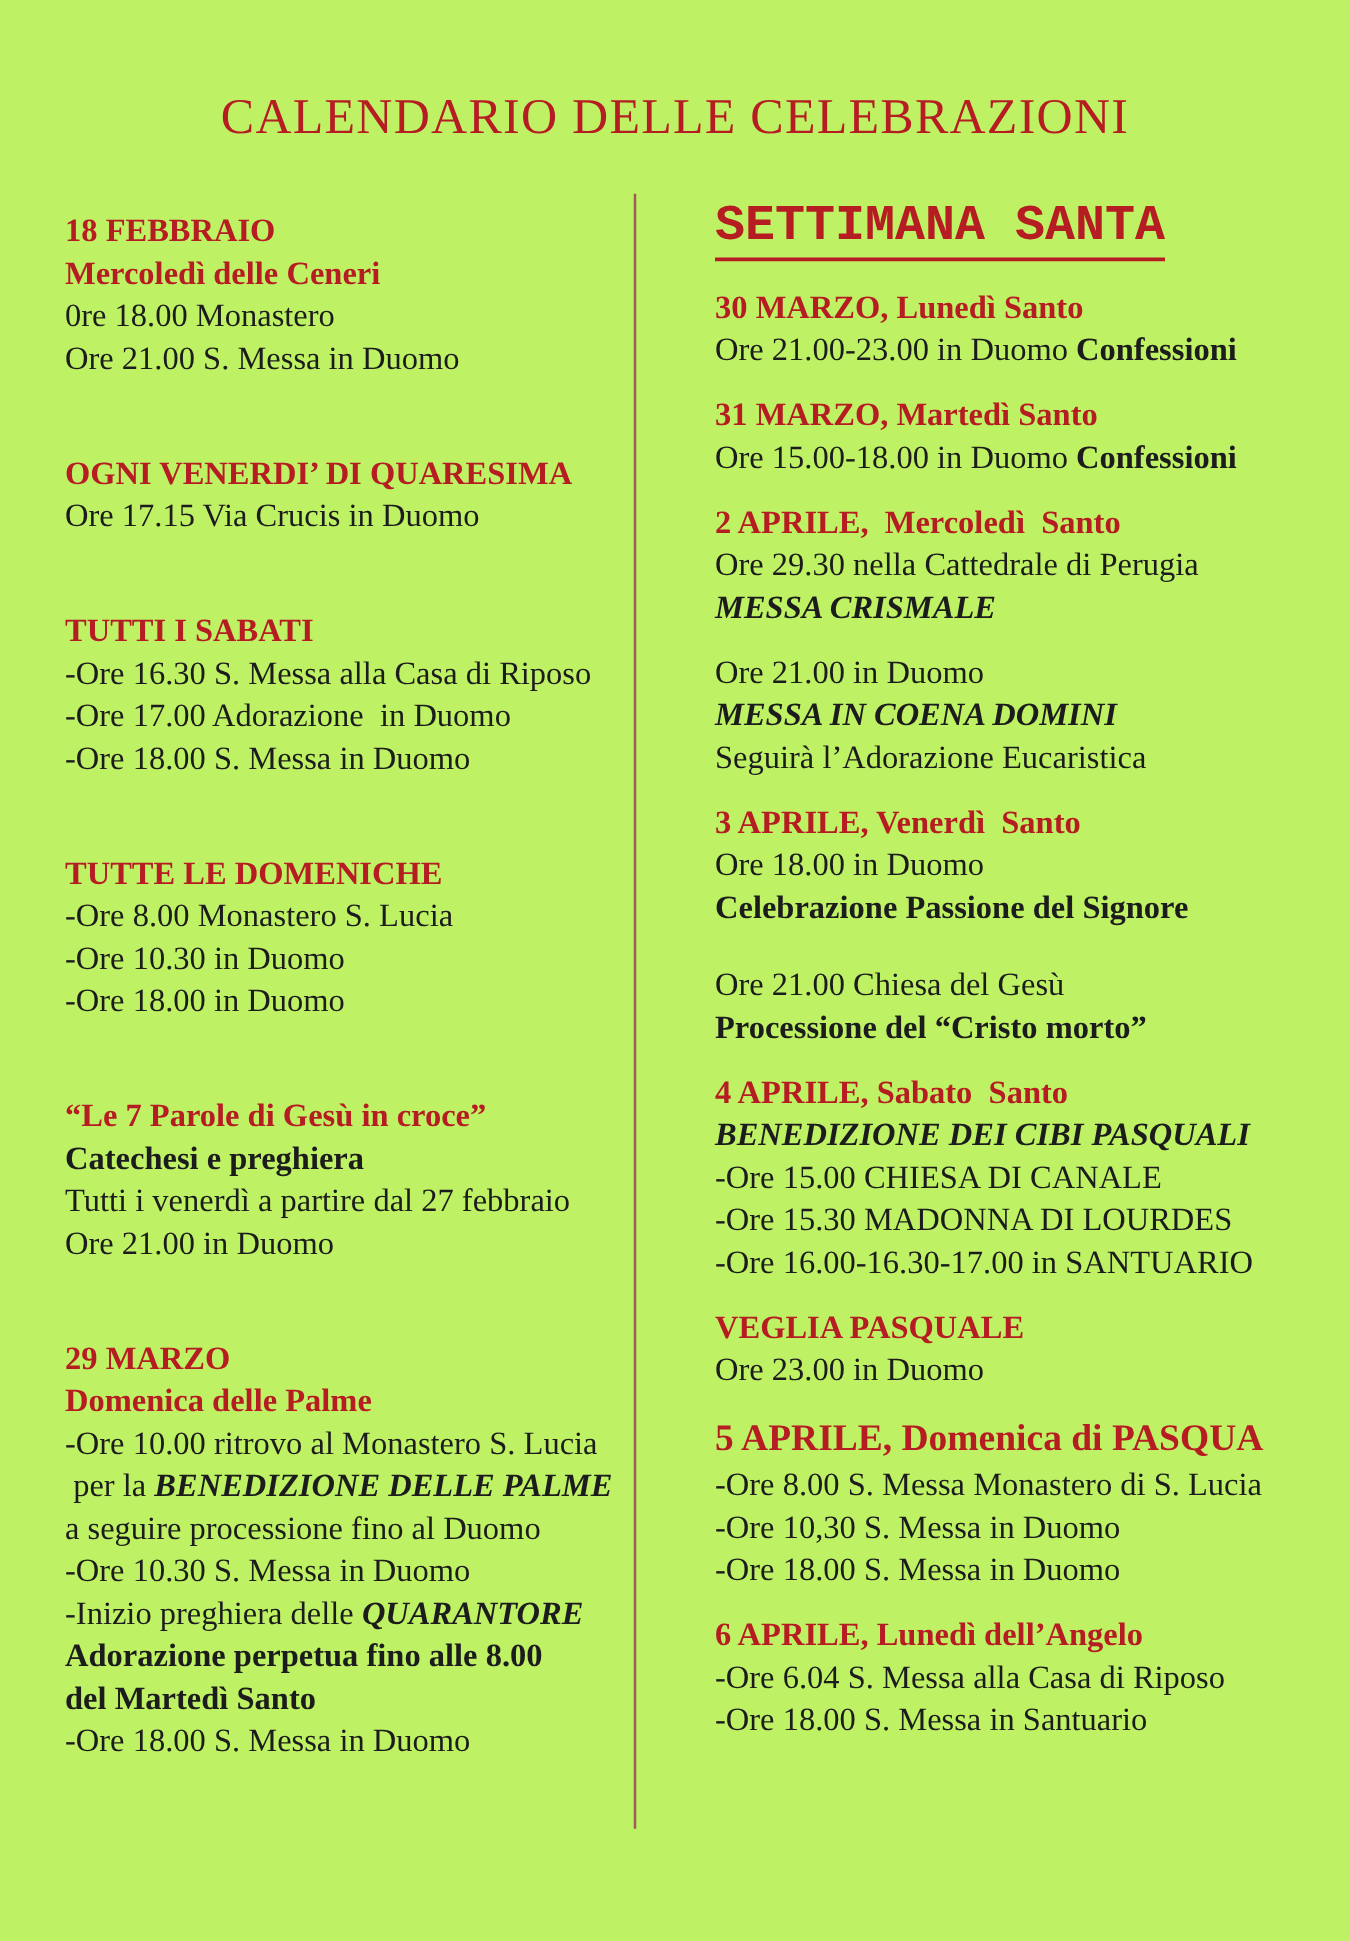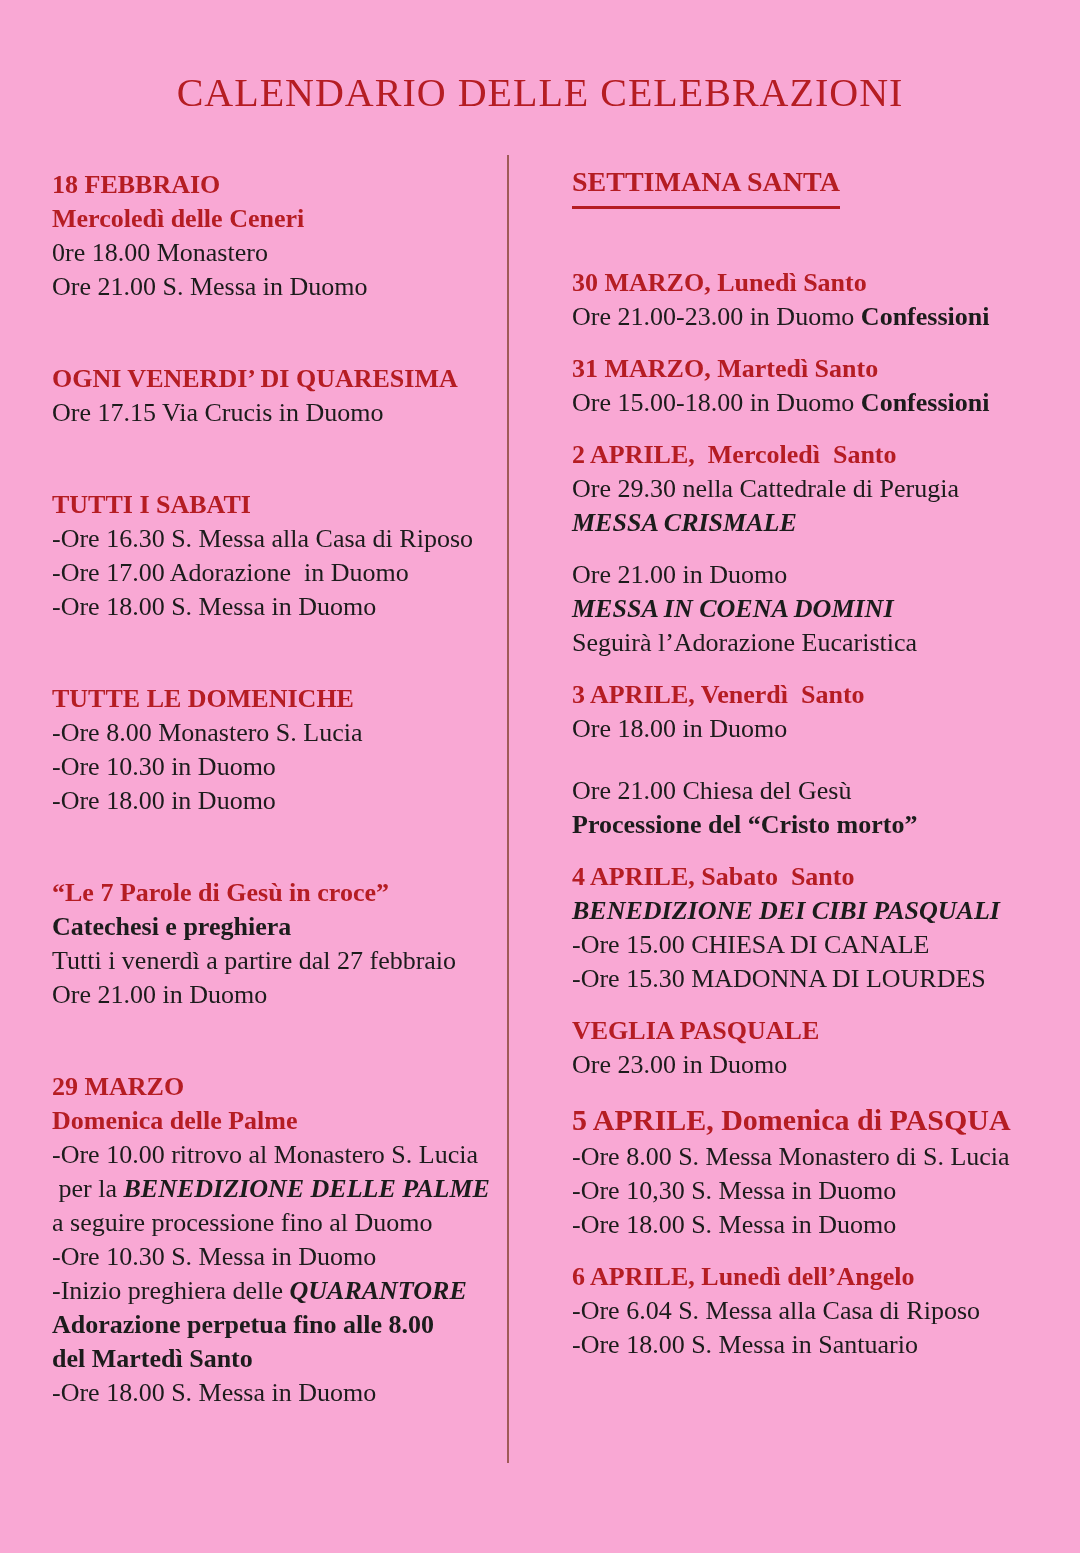--- a/index.html
+++ b/index.html
@@ -1,19 +1,19 @@
 <!DOCTYPE html>
 <html><head>
 <meta charset="utf-8">
 <style>
   html,body{margin:0;padding:0;background:#ffffff;}
   .page{
     position:relative;
     width:1080px;height:1553px;
-    background:#f9a8d4;
+    background:#bef264;
     font-family:"Liberation Serif","DejaVu Serif",serif;
     color:var(--ink,#1c1c1c);
     overflow:hidden;
   }
   .doc-title{
     position:absolute;top:70px;left:0;width:100%;
     text-align:center;
     font-size:40px;line-height:46px;letter-spacing:1px;
     color:var(--red,#b51d23);
     white-space:pre-wrap;
@@ -21,26 +21,27 @@
   .divider{
     position:absolute;left:507px;top:155px;
     width:2px;height:1308px;
     background:var(--divider,#a05a57);
   }
   .col{position:absolute;}
   .col-left{left:52px;top:168px;width:448px;}
   .col-right{left:572px;top:160px;width:486px;}
   .section-header{
     display:inline-block;
-    font-size:28px;line-height:44px;font-weight:700;
+    font-size:40px;line-height:44px;font-weight:700;
     color:var(--red,#b51d23);
     border-bottom:3px solid var(--red,#b51d23);
     padding-bottom:2px;
-    margin-bottom:57px;
+    margin-bottom:20px;
     white-space:pre-wrap;
+    font-family:Liberation Mono, monospace;
   }
   .block{margin-bottom:58px;}
   .col-right .block{margin-bottom:18px;}
   .line{
     font-size:26px;line-height:34px;
     white-space:pre-wrap;
     min-height:34px;
   }
   .heading{color:var(--red,#b51d23);font-weight:700;}
   .heading.lg{font-size:30px;line-height:40px;}
@@ -108,28 +109,30 @@
         <div class="line heading">2 APRILE,  Mercoledì  Santo</div>
         <div class="line"><span class="seg">Ore 29.30 nella Cattedrale di Perugia</span></div>
         <div class="line"><span class="seg seg-bi">MESSA CRISMALE</span></div>
       </div><div class="block">
         <div class="line"><span class="seg">Ore 21.00 in Duomo</span></div>
         <div class="line"><span class="seg seg-bi">MESSA IN COENA DOMINI</span></div>
         <div class="line"><span class="seg">Seguirà l’Adorazione Eucaristica</span></div>
       </div><div class="block">
         <div class="line heading">3 APRILE, Venerdì  Santo</div>
         <div class="line"><span class="seg">Ore 18.00 in Duomo</span></div>
+        <div class="line"><span class="seg seg-b">Celebrazione Passione del Signore</span></div>
         <div class="gap"></div>
         <div class="line"><span class="seg">Ore 21.00 Chiesa del Gesù</span></div>
         <div class="line"><span class="seg seg-b">Processione del “Cristo morto”</span></div>
       </div><div class="block">
         <div class="line heading">4 APRILE, Sabato  Santo</div>
         <div class="line"><span class="seg seg-bi">BENEDIZIONE DEI CIBI PASQUALI</span></div>
         <div class="line"><span class="seg">-Ore 15.00 CHIESA DI CANALE</span></div>
         <div class="line"><span class="seg">-Ore 15.30 MADONNA DI LOURDES</span></div>
+        <div class="line"><span class="seg">-Ore 16.00-16.30-17.00 in SANTUARIO</span></div>
       </div><div class="block">
         <div class="line heading">VEGLIA PASQUALE</div>
         <div class="line"><span class="seg">Ore 23.00 in Duomo</span></div>
       </div><div class="block">
         <div class="line heading lg">5 APRILE, Domenica di PASQUA</div>
         <div class="line"><span class="seg">-Ore 8.00 S. Messa Monastero di S. Lucia</span></div>
         <div class="line"><span class="seg">-Ore 10,30 S. Messa in Duomo</span></div>
         <div class="line"><span class="seg">-Ore 18.00 S. Messa in Duomo</span></div>
       </div><div class="block">
         <div class="line heading">6 APRILE, Lunedì dell’Angelo</div>

